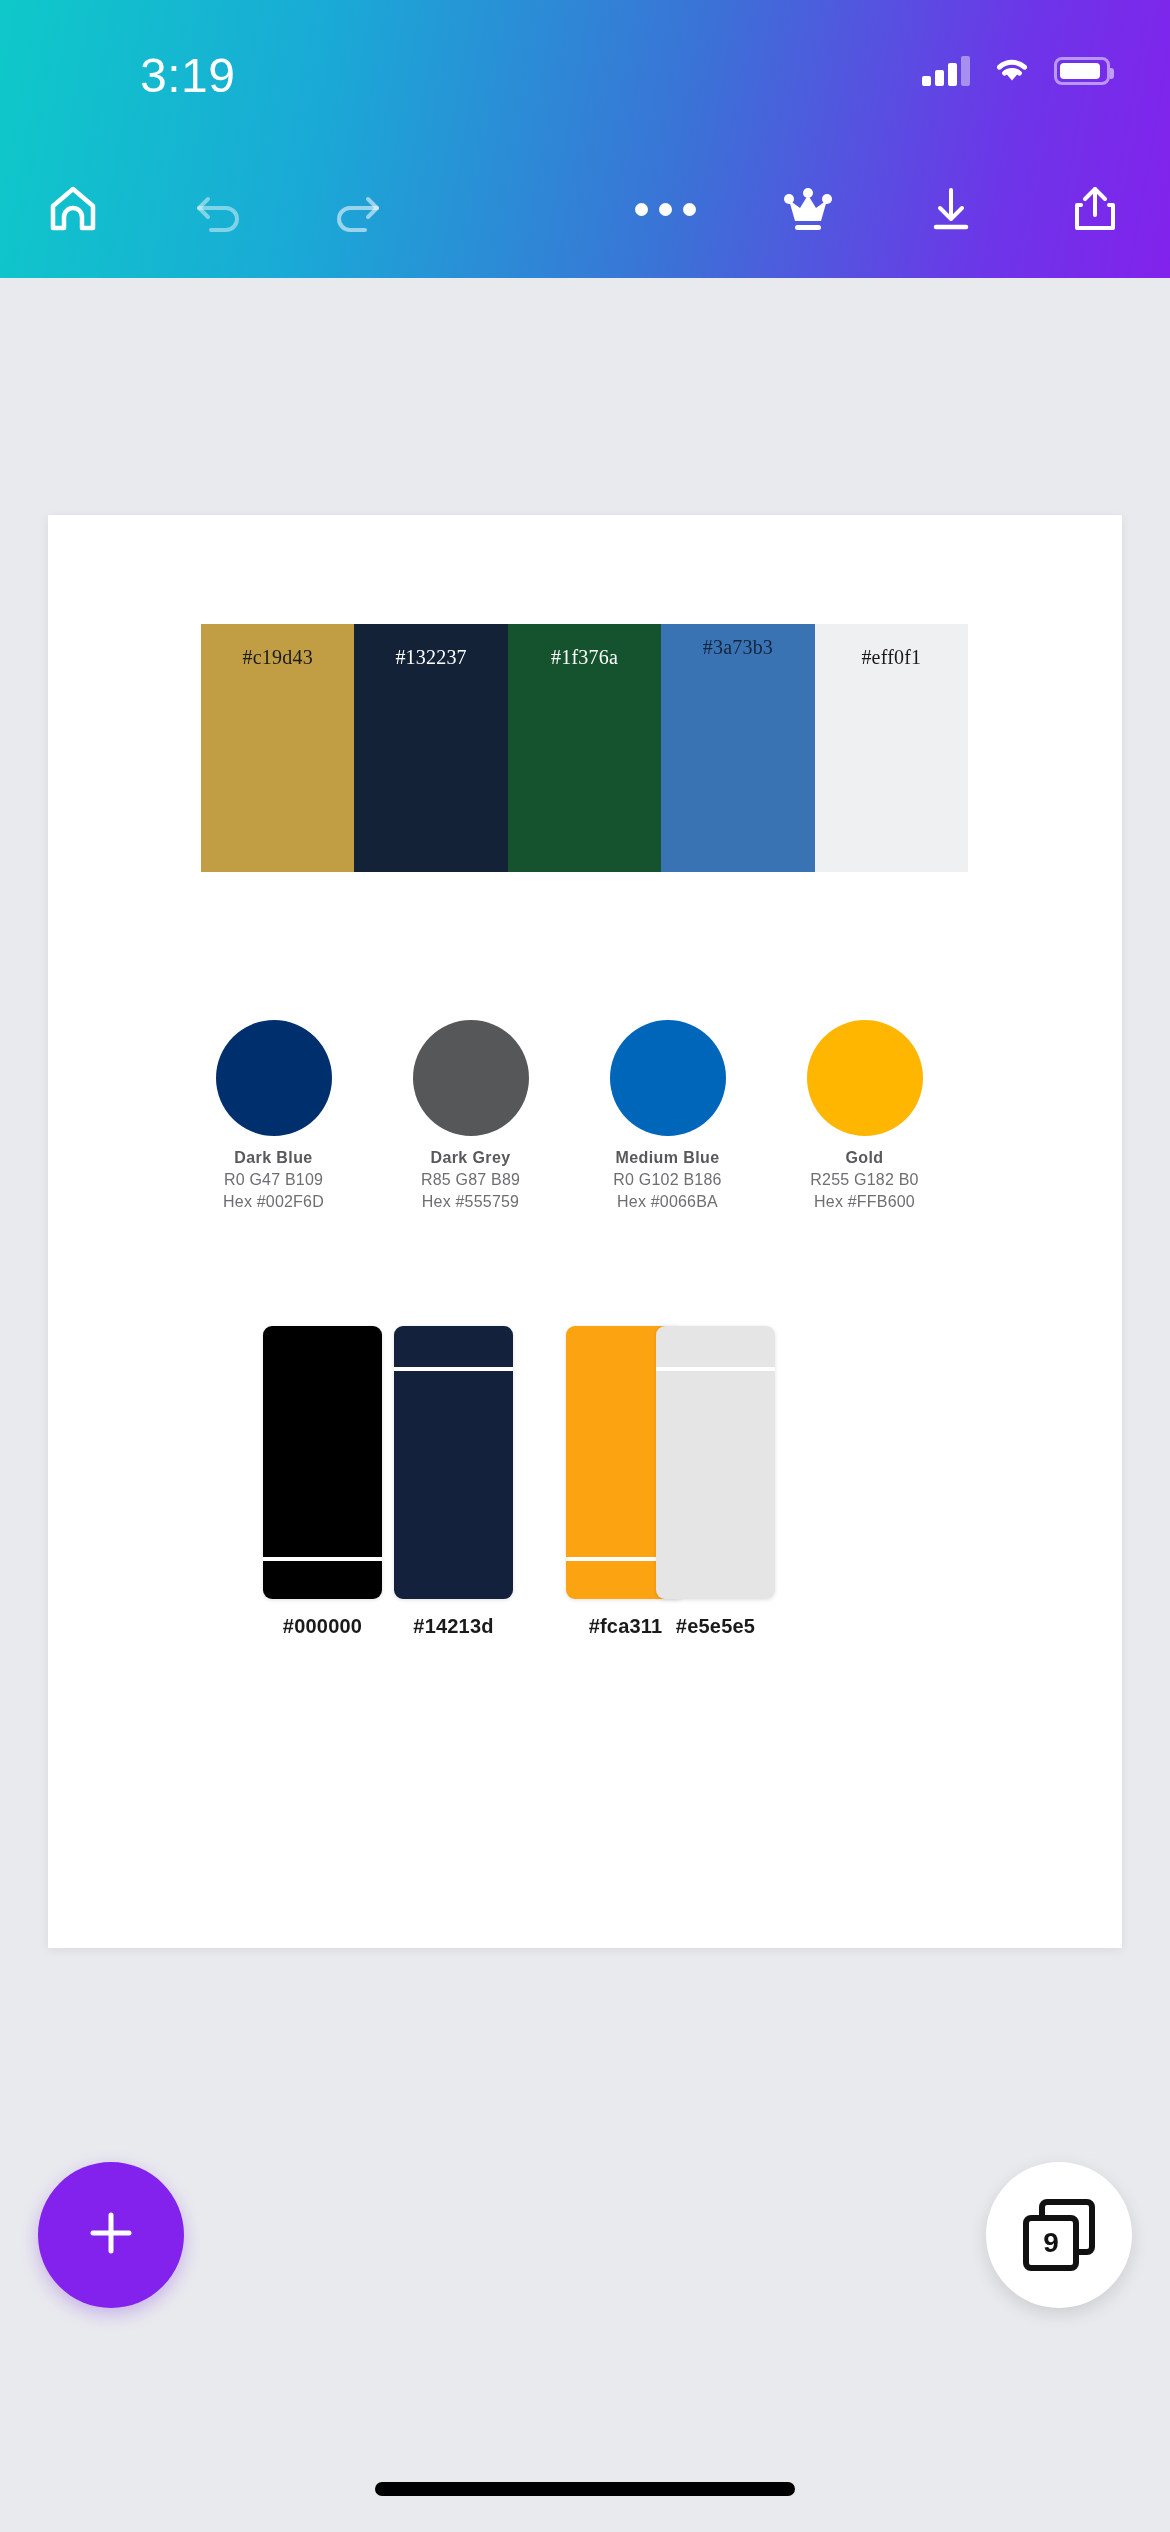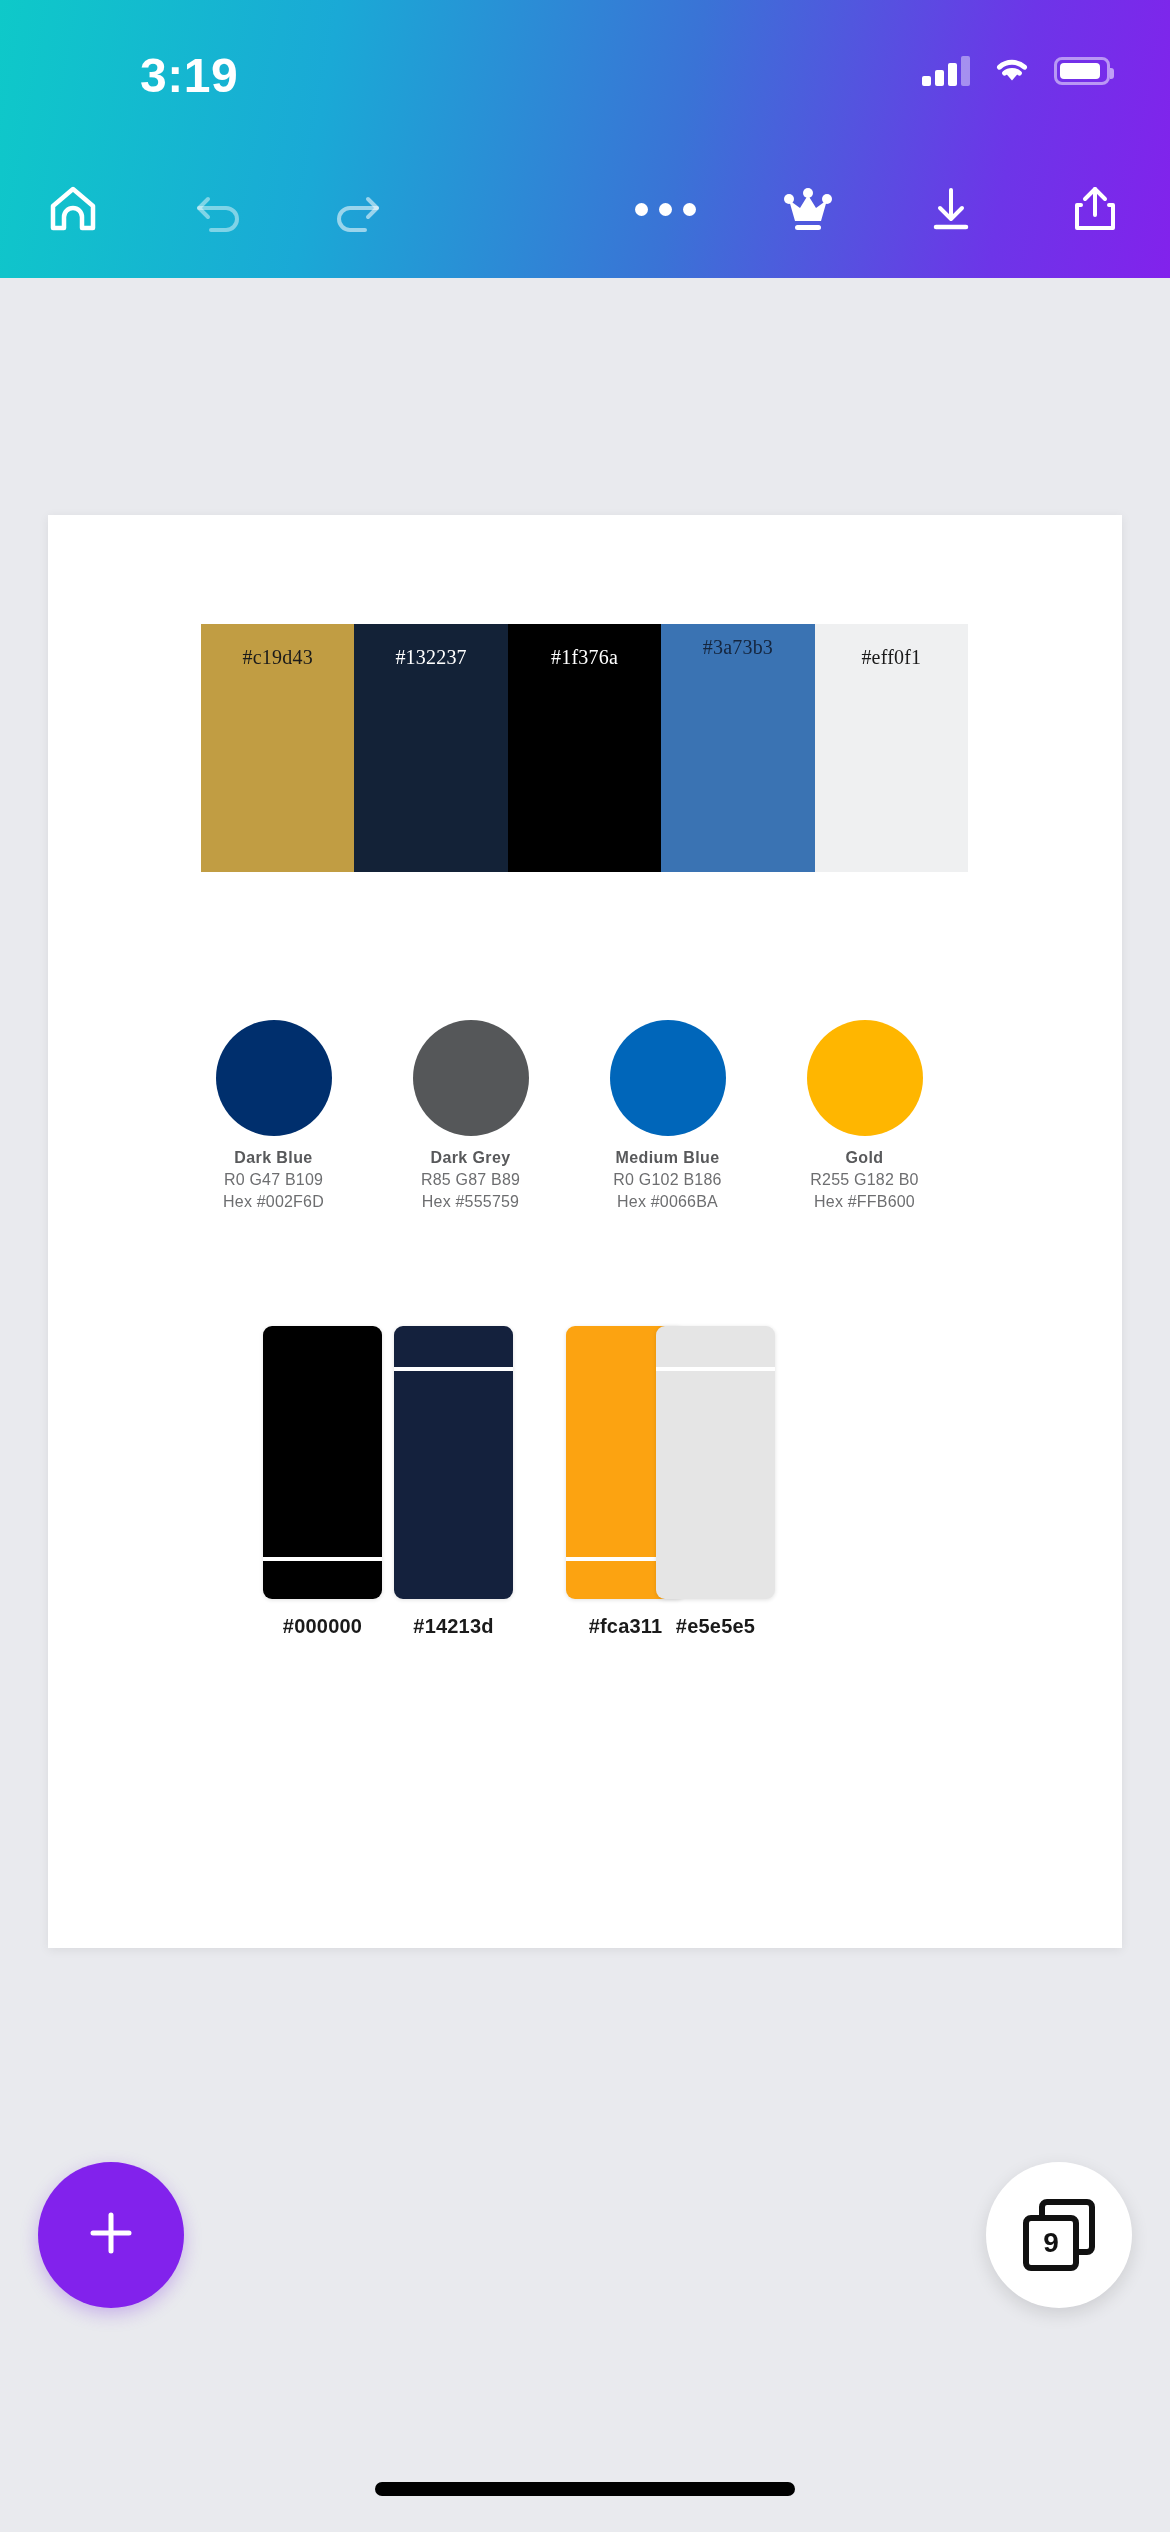--- a/index.html
+++ b/index.html
@@ -31,21 +31,21 @@
     position: absolute;
     left: 0; top: 0;
     width: 1170px;
     height: 135px;
   }
   .status-time {
     position: absolute;
     left: 140px;
     top: 48px;
     font-size: 48px;
-    font-weight: 700;
+    font-weight: 400;
     color: #ffffff;
     letter-spacing: 0.5px;
   }
   .status-icons {
     position: absolute;
     right: 60px;
     top: 54px;
     display: flex;
     align-items: center;
     gap: 22px;
@@ -421,21 +421,21 @@
   <div class="canvas-scroll">
     <div class="page">
 
       <div class="palette-strip">
         <div class="swatch" style="background: rgb(193, 157, 67);">
           <span class="sw-label" style="color: rgb(26, 26, 26);">#c19d43</span>
         </div>
         <div class="swatch" style="background: rgb(19, 34, 55);">
           <span class="sw-label" style="color: rgb(255, 255, 255);">#132237</span>
         </div>
-        <div class="swatch" style="background: #000000; text-align: center;">
+        <div class="swatch" style="background: #14532d; text-align: center;">
           <span class="sw-label" style="color: rgb(255, 255, 255);">#1f376a</span>
         </div>
         <div class="swatch" style="background: rgb(58, 115, 179);">
           <span class="sw-label" style="color: rgb(21, 37, 61); margin-top: 12px;">#3a73b3</span>
         </div>
         <div class="swatch" style="background: rgb(239, 240, 241); justify-content: center;">
           <span class="sw-label" style="color: rgb(26, 26, 26);">#eff0f1</span>
         </div>
       </div>
 

